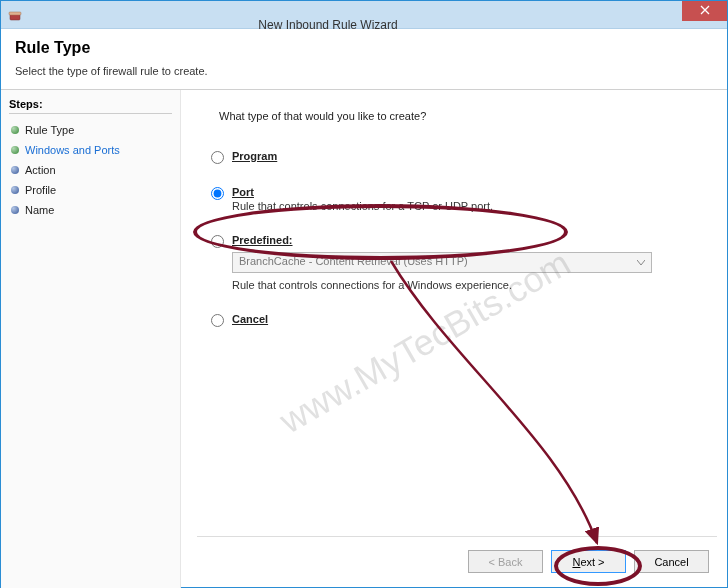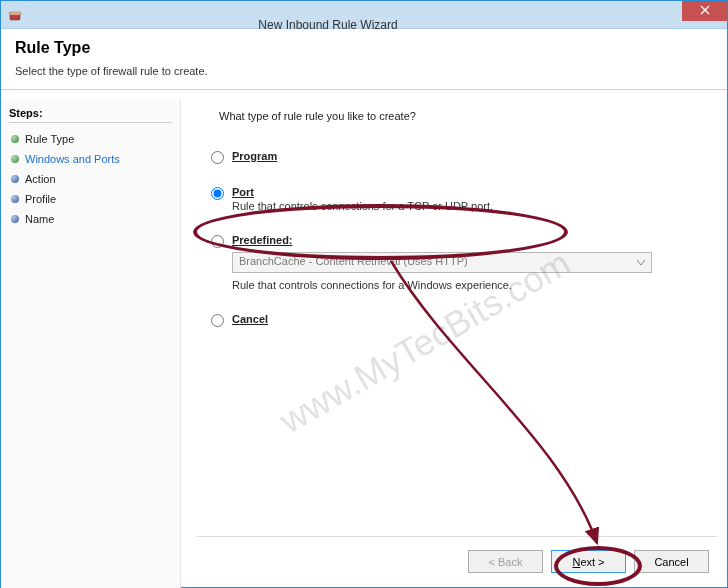--- a/index.html
+++ b/index.html
@@ -74,21 +74,20 @@
 
     .body-area {
       display: flex;
       height: calc(588px - 28px - 62px);
     }
     .sidebar {
       width: 180px;
       background: #fafafa;
       border-right: 1px solid #e6e6e6;
       padding: 8px 8px;
-      margin-top: 9px;
     }
     .sidebar-heading {
       font-size: 11px;
       font-weight: bold;
       color: #000;
       border-bottom: 1px solid #ccc;
       padding-bottom: 3px;
       margin-bottom: 6px;
     }
     .step-item {
@@ -283,21 +282,21 @@
         <span class="step-bullet blue"></span>
         <span class="step-label">Profile</span>
       </div>
       <div class="step-item">
         <span class="step-bullet blue"></span>
         <span class="step-label">Name</span>
       </div>
     </div>
 
     <div class="main-content">
-      <div class="prompt-text">What type of rule rule you like to create?</div>
+      <div class="prompt-text">What type of that would you like to create?</div>
 
       <div class="option-group">
         <div class="option-row">
           <input type="radio" name="ruletype" class="option-radio" style="">
           <div class="option-content">
             <div class="option-title">Program</div>
           </div>
         </div>
       </div>
 

